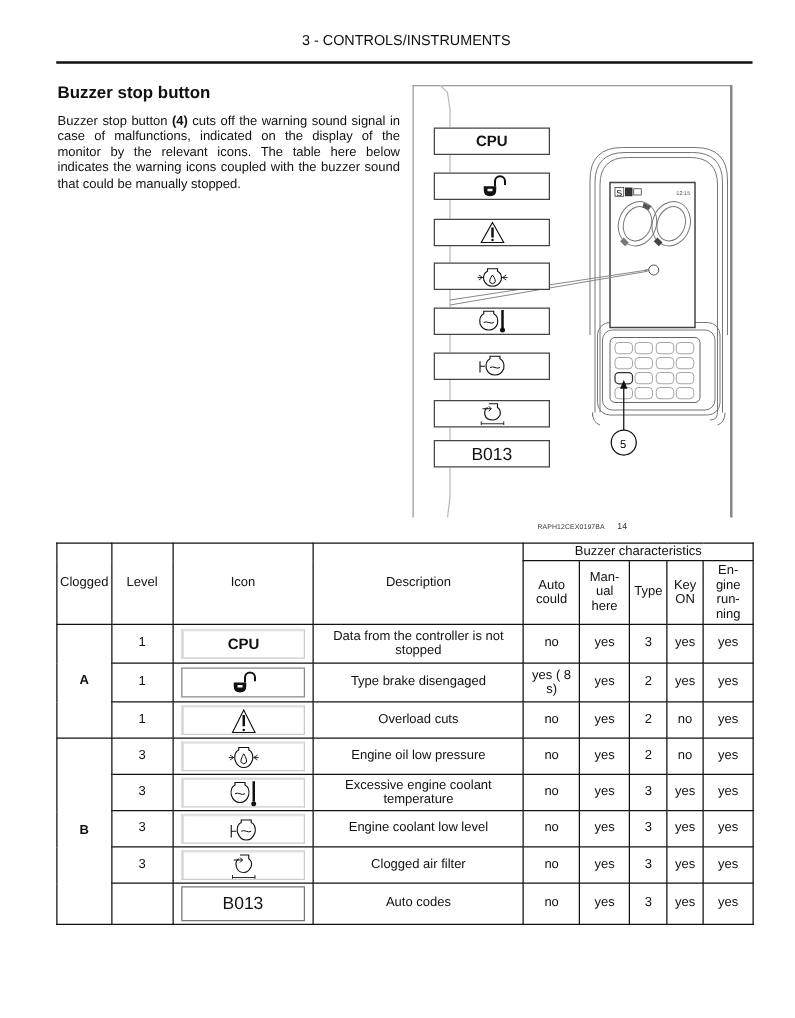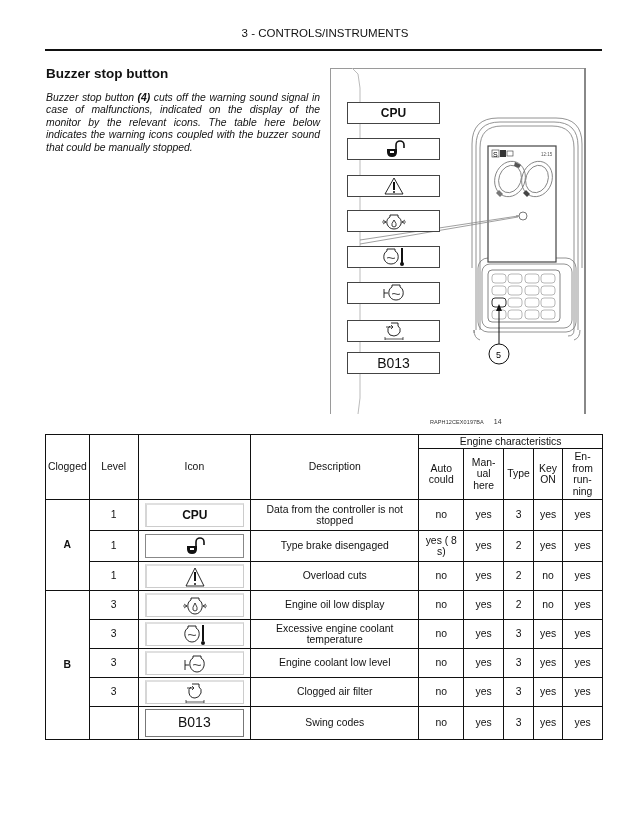--- a/index.html
+++ b/index.html
@@ -2,21 +2,21 @@
 <html><head>
 <meta charset="utf-8">
 <style>
   html, body { margin:0; padding:0; background:#fff; }
   body { width:636px; height:814px; position:relative; overflow:hidden;
          font-family:"Liberation Sans", sans-serif; color:#111; }
   .abs { position:absolute; }
   .header-title { left:0; width:650px; top:27px; text-align:center; font-size:11.5px; letter-spacing:0; }
   .header-rule { left:45px; top:49px; width:557px; height:1.5px; background:#111; }
   .section-title { left:46px; top:66px; font-size:13.5px; font-weight:bold; }
-  .intro { left:46px; top:92px; width:274px; font-size:10.4px; line-height:12.4px; text-align:justify;font-style:italic; }
+  .intro { left:46px; top:92px; width:274px; font-size:10.4px; line-height:12.4px; text-align:justify; }
   .figure { left:330px; top:68px; width:255px; height:346px; border:1.5px solid #9a9a9a; border-right:none; border-bottom:none; box-sizing:border-box; }
   .figure-right { left:584px; top:68px; width:2px; height:346px; background:#888; }
   .fig-box { position:absolute; left:347px; width:93px; height:22px; border:1px solid #444; box-sizing:border-box; background:#fff;
              display:flex; align-items:center; justify-content:center; }
   .fig-box.text { font-weight:bold; font-size:12px; }
   .fig-box.code { font-size:14px; }
   .caption { left:430px; top:418px; font-size:5.5px; color:#333; letter-spacing:0.1px; }
   .caption .num { margin-left:10px; font-size:7px; }
   table.buzzer { position:absolute; left:45px; top:434px; width:558px; border-collapse:collapse; font-size:10.4px; }
   table.buzzer td, table.buzzer th { border:1px solid #111; text-align:center; vertical-align:middle; padding:0 2px; font-weight:normal; line-height:11.5px; }
@@ -163,28 +163,28 @@
       <col style="width:30px">
       <col style="width:29px">
       <col style="width:40px">
   </colgroup>
   <tbody>
       <tr style="height:14px">
     <th rowspan="2">Clogged</th>
     <th rowspan="2">Level</th>
     <th rowspan="2">Icon</th>
     <th rowspan="2">Description</th>
-    <th colspan="5">Engine characteristics</th>
+    <th colspan="5">Buzzer characteristics</th>
   </tr>
   <tr style="height:51px">
     <th>Auto could</th>
     <th>Man- ual here</th>
     <th>Type</th>
     <th>Key ON</th>
-    <th>En- from run- ning</th>
+    <th>En- gine run- ning</th>
   </tr>
 
   <tr style="height:31px">
     <td rowspan="3" style="font-weight:bold">A</td>
     <td>1</td>
     <td class="icon-cell">
           <div class="icon-box cpu">CPU</div>
         </td>
     <td>Data from the controller is not stopped</td>
     <td>no</td>
@@ -237,21 +237,21 @@
     <td>3</td>
     <td class="icon-cell">
           <div class="icon-box">
       <svg width="28" height="20">
               <path d="M10 2 H18 V4 Q22 6 21 12 Q19 18 14 18 Q9 18 7 12 Q6 6 10 4Z" fill="none" stroke="#111" stroke-width="0.9"></path>
               <path d="M14 7 Q11 12 12 14 Q14 16 16 14 Q17 12 14 7Z" fill="none" stroke="#111" stroke-width="0.8"></path>
               <path d="M2 10 H6 M3 8 L6 10 L3 12 M22 10 H26 M25 8 L22 10 L25 12" stroke="#111" stroke-width="0.7" fill="none"></path>
             </svg>
     </div>
         </td>
-    <td>Engine oil low display</td>
+    <td>Engine oil low pressure</td>
     <td>no</td>
     <td>yes</td>
     <td>2</td>
     <td>no</td>
     <td>yes</td>
   </tr>
 
   <tr style="height:29px">
     <td>3</td>
     <td class="icon-cell">
@@ -308,21 +308,21 @@
     <td>3</td>
     <td>yes</td>
     <td>yes</td>
   </tr>
 
   <tr class="last" style="height:33px">
     <td></td>
     <td class="icon-cell">
           <div class="icon-box b013">B013</div>
         </td>
-    <td>Swing codes</td>
+    <td>Auto codes</td>
     <td>no</td>
     <td>yes</td>
     <td>3</td>
     <td>yes</td>
     <td>yes</td>
   </tr>
 </tbody>
   </table>
 
 </body></html>

